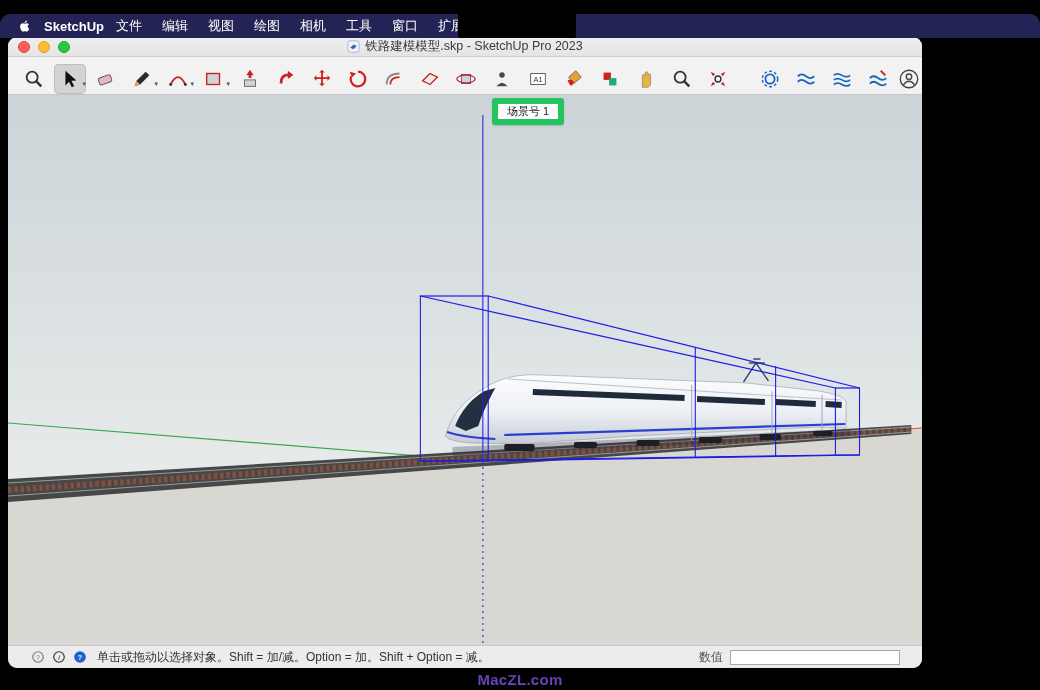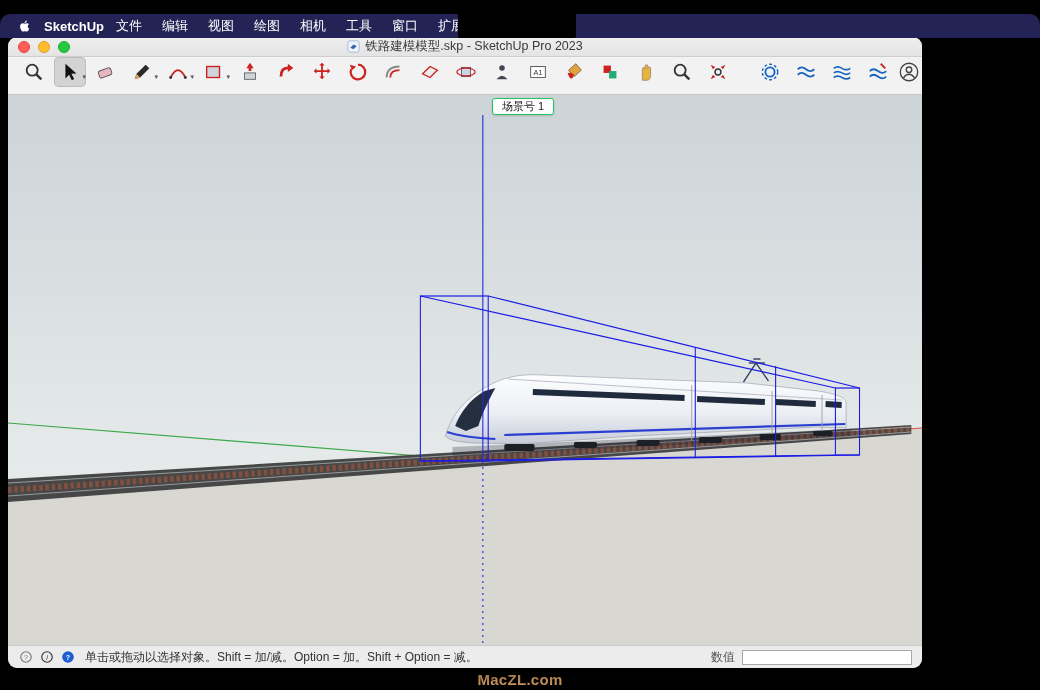--- a/index.html
+++ b/index.html
@@ -41,60 +41,60 @@
   .tl-max   { background:#28c840; border:0.5px solid #1dad2b; }
   .titlewrap {
     position:absolute; left:0; right:0; text-align:center; font-size:12.5px; color:#3a3a3a;
     display:flex; align-items:center; justify-content:center; gap:5px; pointer-events:none;
   }
   .titlewrap svg { width:13px; height:13px; }
 
   
   .toolbar {
     height:38px; flex:0 0 38px; background:#f3f2f2; border-bottom:1px solid #c6c6c6;
-    display:flex; align-items:flex-start; padding:0 10px; gap:4px;
+    display:flex; align-items:flex-end; padding:0 10px; gap:4px;
   }
   .tool-btn {
     width:32px; height:30px; border:none; background:transparent; border-radius:5px;
     display:flex; align-items:center; justify-content:center; position:relative; cursor:pointer;
   }
   .tool-btn svg { width:22px; height:22px; }
   .tool-btn.selected { background:#d4d3d3; box-shadow:inset 0 0 0 1px #bcbcbc; }
   .tool-btn .caret { position:absolute; right:0px; bottom:6px; font-size:7px; color:#555; }
   .tool-btn.group-gap { margin-left:16px; }
   .account-btn { margin-left:auto; width:30px; height:30px; border:none; background:transparent; display:flex; align-items:center; justify-content:center; cursor:pointer; }
   .account-btn svg { width:22px; height:22px; }
 
   
   .viewport { flex:1 1 auto; position:relative; overflow:hidden; background:#e8ebec; }
   .viewport svg.scene { position:absolute; inset:0; width:100%; height:100%; display:block; }
   .scene-tab {
-    position:absolute; left:484px; top:3px; background:#fdfdfd; border:1px solid #22c55e;
+    position:absolute; left:484px; top:3px; background:#fdfdfd; border:6px solid #22c55e;
     border-radius:3px; font-size:11px; color:#222; padding:1px 9px; line-height:13px;
     box-shadow:0 1px 2px rgba(0,0,0,0.15); cursor:pointer; z-index:4;
   }
 
   
   .statusbar {
     height:23px; flex:0 0 23px; background:#ececec; border-top:1px solid #c9c9c9;
-    display:flex; align-items:center; padding:0 10px; font-size:12px; color:#333; gap:6px;
+    display:flex; align-items:center; padding:0 22px; font-size:12px; color:#333; gap:6px;
   }
   .status-icon { width:15px; height:15px; display:inline-flex; align-items:center; justify-content:center; cursor:pointer; }
   .status-icon svg { width:14px; height:14px; }
   .status-hint { margin-left:4px; white-space:nowrap; }
   .measure { margin-left:auto; display:flex; align-items:center; gap:7px; }
   .measure-label { color:#555; font-size:12px; }
   .measure-input {
     width:170px; height:15px; border:1px solid #a8a8a8; background:#fff; font-size:11px;
     font-family:"Liberation Sans", sans-serif; padding:0 3px;
   }
 
   .watermark {
     position:absolute; left:0; right:0; bottom:2px; text-align:center;
-    color:#fdba74; font-size:15px; font-weight:600; letter-spacing:0.3px; z-index:0;
+    color:#8b5cf6; font-size:15px; font-weight:600; letter-spacing:0.3px; z-index:0;
   }
 </style>
 </head>
 <body>
 
 <div class="screen">
 
   <div class="menubar">
     <span class="apple">
         <svg viewBox="0 0 24 24">

